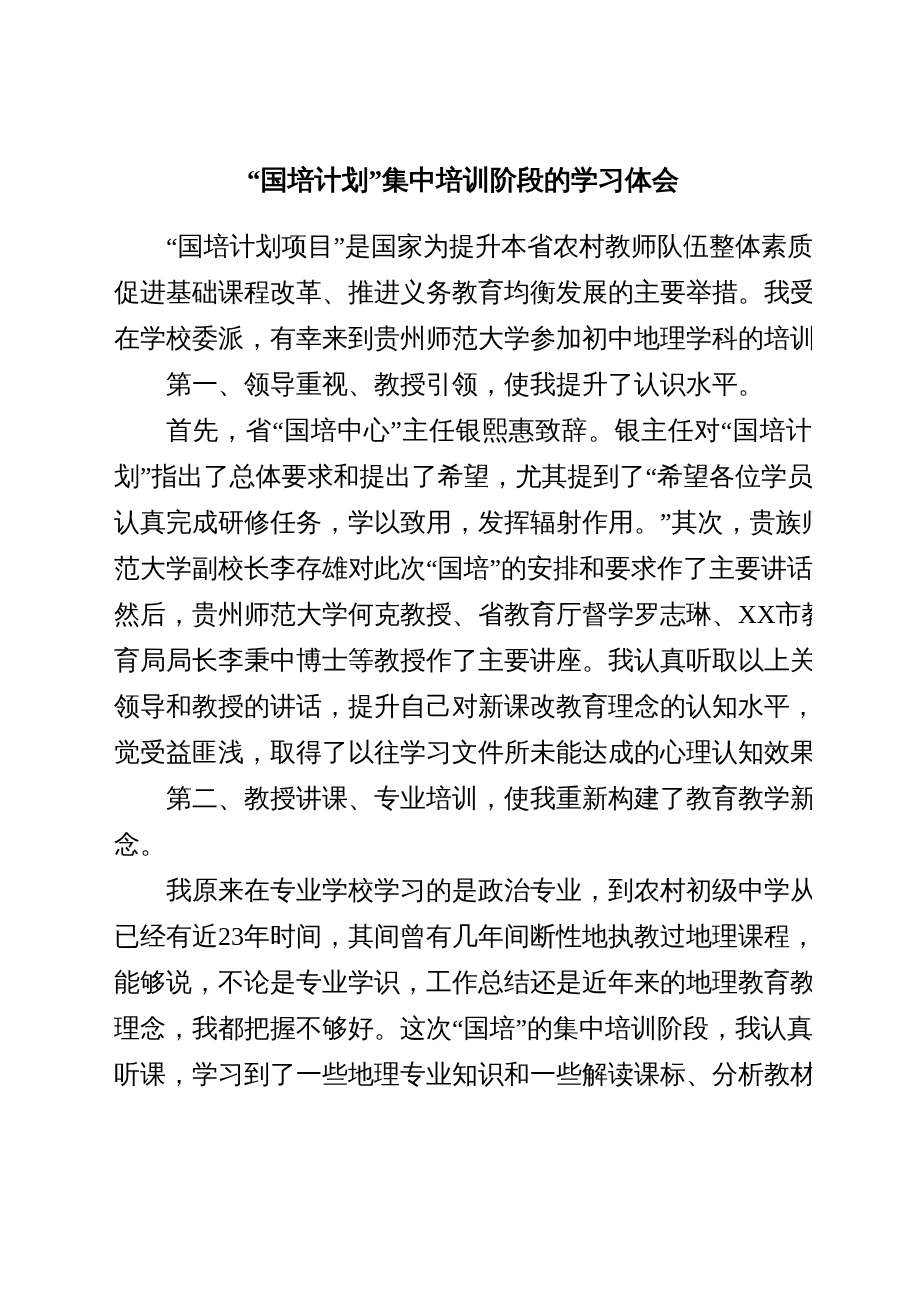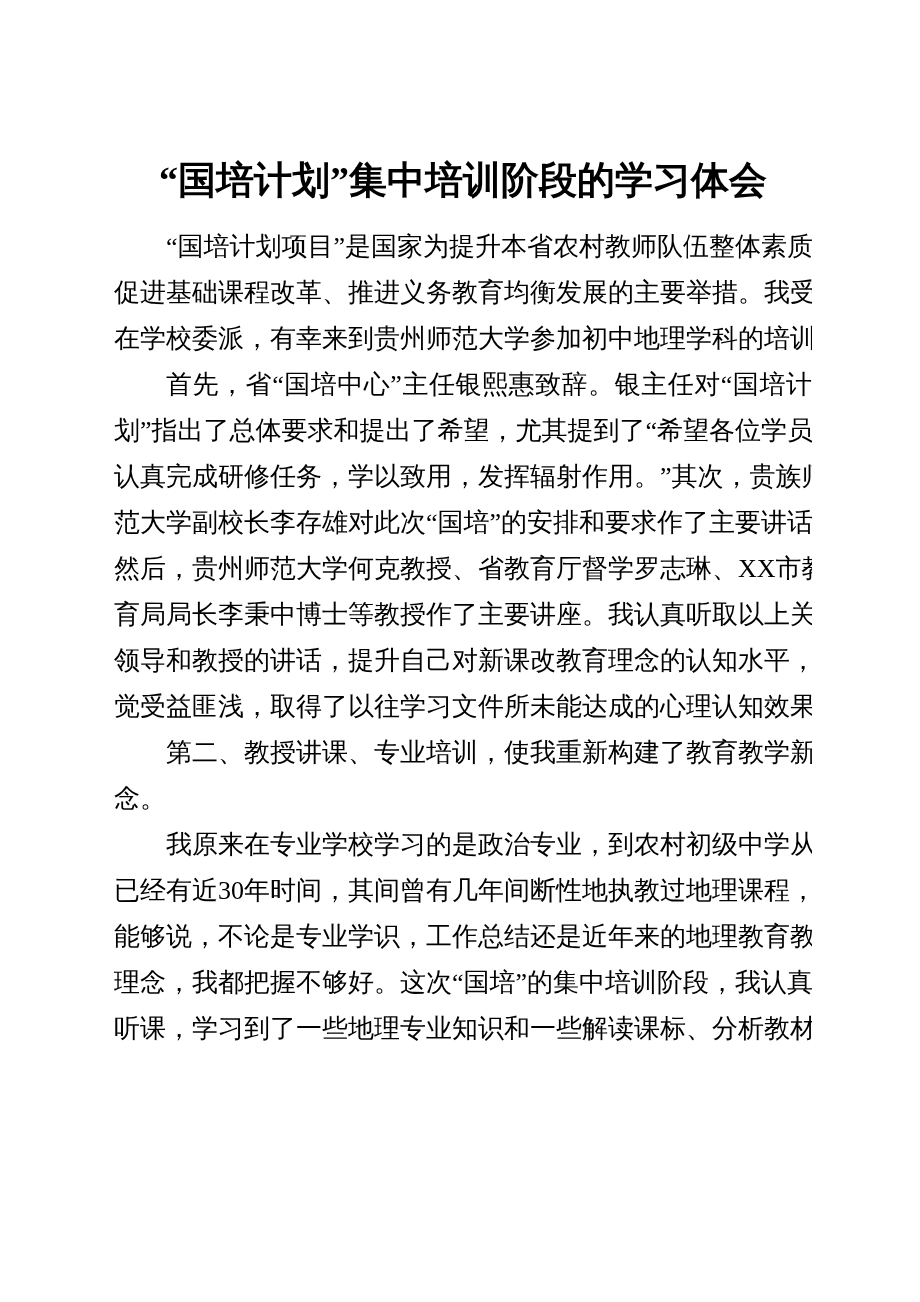--- a/index.html
+++ b/index.html
@@ -17,21 +17,21 @@
     font-family: "Liberation Serif", "DejaVu Serif", serif;
   }
   .content {
     position: absolute;
     left: 114px;
     top: 152px;
     width: 698px;
   }
   .title {
     margin: 0 0 16px 0;
-    font-size: 38px;
+    font-size: 27px;
     font-weight: bold;
     line-height: 56px;
     text-align: center;
     white-space: nowrap;
   }
   .doc-body {
     font-size: 26px;
   }
   .paragraph {
     margin: 0;
@@ -145,20 +145,23 @@
             <span class="tok">初</span>
             <span class="tok">中</span>
             <span class="tok">地</span>
             <span class="tok">理</span>
             <span class="tok">学</span>
             <span class="tok">科</span>
             <span class="tok">的</span>
             <span class="tok">培</span>
             <span class="tok">训</span>
           </div>
+        </div>
+        <div class="paragraph">
+          <div class="line first">第一、领导重视、教授引领，使我提升了认识水平。</div>
         </div>
         <div class="paragraph">
           <div class="line fill first">
             <span class="tok">首</span>
             <span class="tok">先</span>
             <span class="tok">，</span>
             <span class="tok">省</span>
             <span class="tok">“</span>
             <span class="tok">国</span>
             <span class="tok">培</span>
@@ -445,21 +448,21 @@
             <span class="tok">级</span>
             <span class="tok">中</span>
             <span class="tok">学</span>
             <span class="tok">从</span>
           </div>
           <div class="line fill">
             <span class="tok">已</span>
             <span class="tok">经</span>
             <span class="tok">有</span>
             <span class="tok">近</span>
-            <span class="tok">30</span>
+            <span class="tok">23</span>
             <span class="tok">年</span>
             <span class="tok">时</span>
             <span class="tok">间</span>
             <span class="tok">，</span>
             <span class="tok">其</span>
             <span class="tok">间</span>
             <span class="tok">曾</span>
             <span class="tok">有</span>
             <span class="tok">几</span>
             <span class="tok">年</span>

